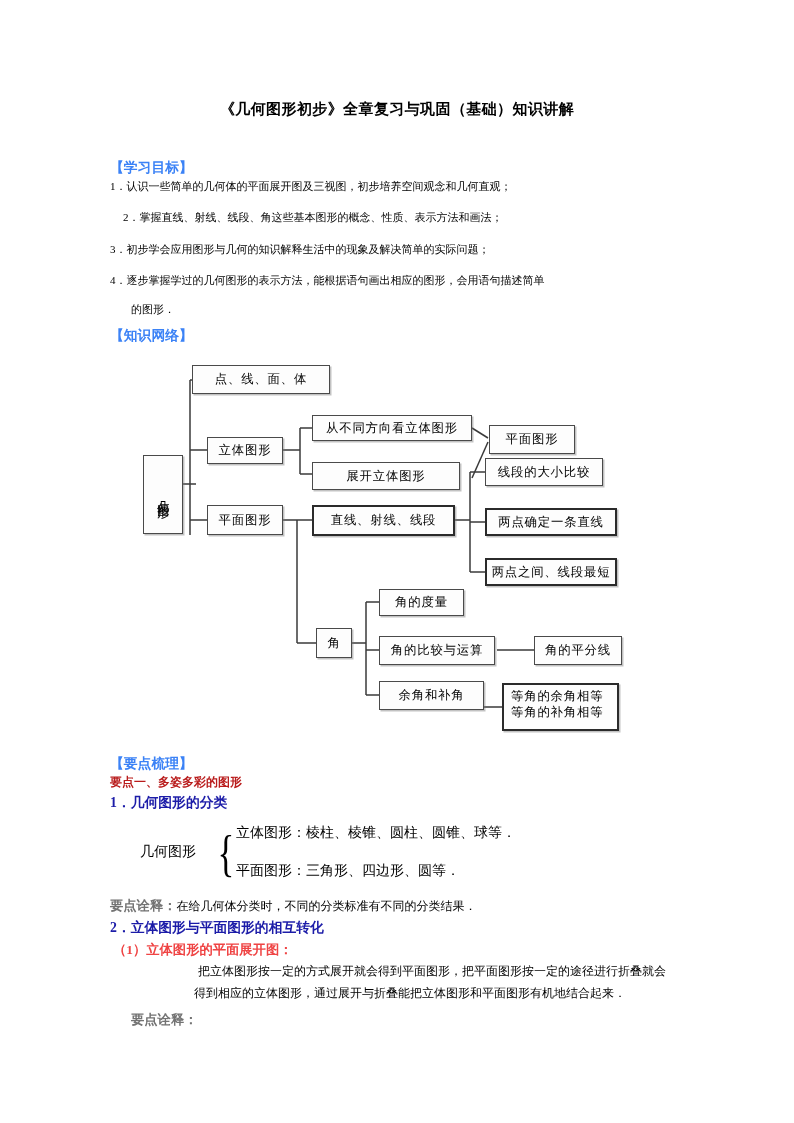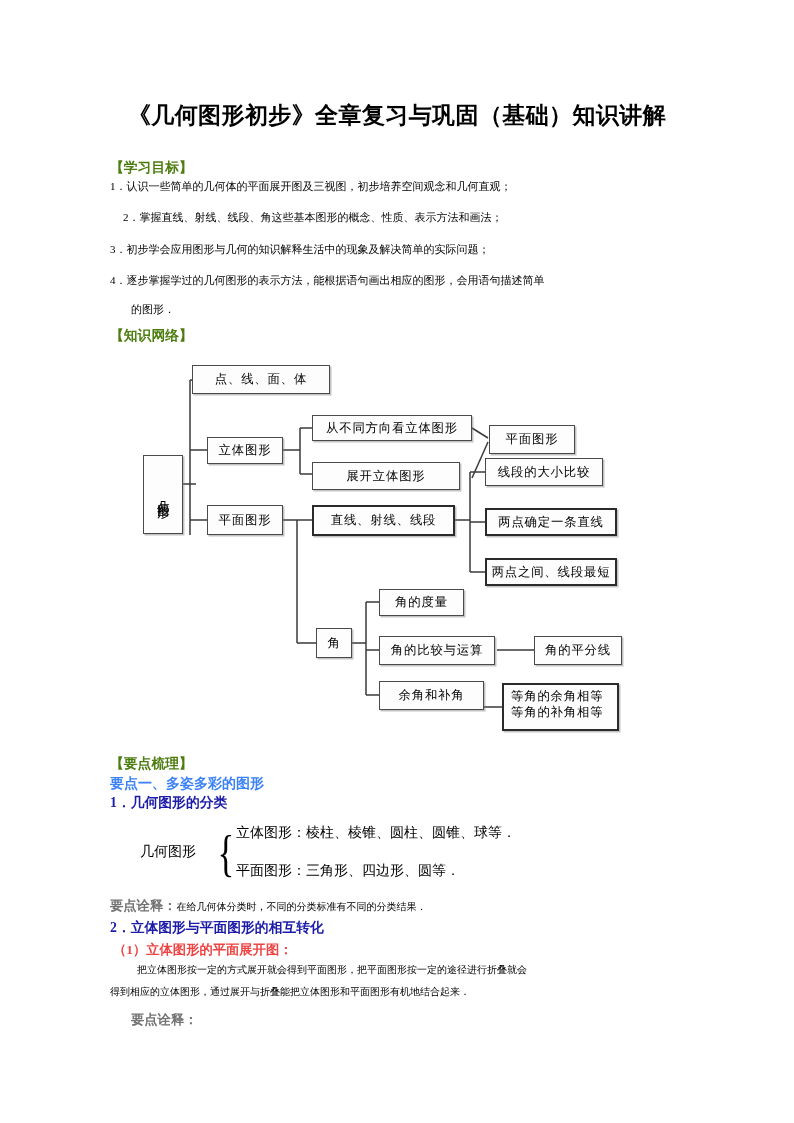--- a/index.html
+++ b/index.html
@@ -12,42 +12,42 @@
     overflow: hidden;
     position: relative;
   }
   .page { position: relative; width: 794px; height: 1123px; }
 
   
   .doc-title {
     position: absolute;
     left: 0; top: 100px; width: 794px;
     text-align: center;
-    font-size: 23px;
+    font-size: 15px;
     font-weight: bold;
     letter-spacing: 0.4px;
     font-family: "Liberation Serif", "DejaVu Serif", serif;
   }
 
   
   .blk { position: absolute; font-size: 13.3px; line-height: 1.5; }
   .sec-head {
     font-weight: bold;
-    color: #4d7c0f;
+    color: #3b82f6;
     font-size: 13.8px;
     letter-spacing: 0px;
   }
   .obj-line { font-size: 11px; }
   .obj-num { font-family: "Liberation Serif", serif; }
 
-  .key-orange { color: #3b82f6; font-weight: bold; font-size: 14px; }
+  .key-orange { color: #b91c1c; font-weight: bold; font-size: 12px; }
   .key-blue   { color: #1c1ca8; font-weight: bold; font-size: 13.8px; }
   .key-purple { color: #737373; font-weight: bold; font-size: 13.3px; }
   .key-black-bold { color: #ef4444; font-weight: bold; font-size: 13.3px; }
-  .body-text { font-size: 10px; line-height: 1.55; }
+  .body-text { font-size: 12px; line-height: 1.55; text-align: center; }
 
   
   #diagram { position: absolute; left: 0; top: 350px; width: 794px; height: 400px; }
   .node {
     position: absolute;
     box-sizing: border-box;
     border: 1.3px solid #4a4a4a;
     background: #fdfdfd;
     font-size: 12.4px;
     display: flex;

